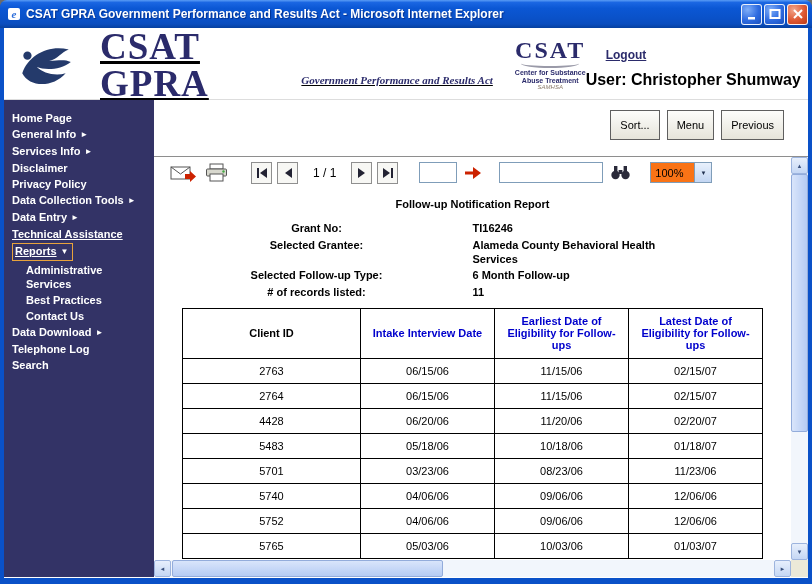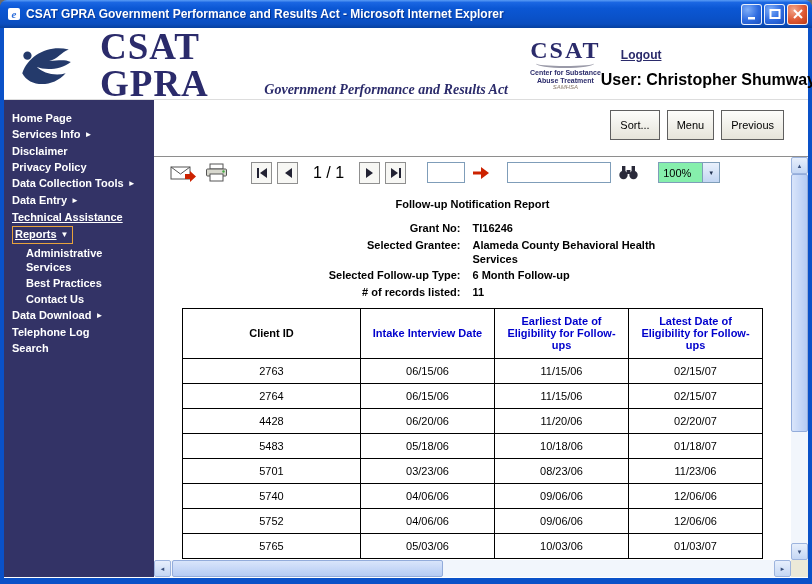--- a/index.html
+++ b/index.html
@@ -15,23 +15,23 @@
   .win-btns { display:flex; gap:2px; }
   .wb { width:21px; height:21px; border:1px solid rgba(255,255,255,.9); border-radius:3px; display:flex; align-items:center; justify-content:center; padding:0; cursor:pointer; }
   .wb.blue { background:radial-gradient(circle at 30% 25%,#7FAEF8,#2E6BE0 55%,#1A50BE); }
   .wb.red  { background:radial-gradient(circle at 30% 25%,#F2A68C,#DE5833 55%,#BC3A14); }
 
   .chrome-body { background:#fff; height:550px; display:flex; flex-direction:column; }
 
   
   .header { height:72px; background:#fff; display:flex; align-items:center; padding:2px 8px 0 8px; border-bottom:1px solid #DDD; }
   .hhs-logo { width:66px; height:62px; flex:0 0 auto; }
-  .brand { display:flex; align-items:flex-end; margin-left:22px; }
+  .brand { display:flex; align-items:flex-end; margin-left:22px;text-decoration:underline; }
   .brand-title { font-family:"Liberation Serif",serif; font-weight:bold; font-size:37px; line-height:1; color:#2B2B6B; letter-spacing:1px; }
-  .brand-sub { font-family:"Liberation Serif",serif; font-style:italic; font-weight:bold; font-size:14px; color:#2B2B6B; margin:0 0 4px 12px; white-space:nowrap; }
+  .brand-sub { font-family:"Liberation Serif",serif; font-style:italic; font-weight:bold; font-size:11px; color:#2B2B6B; margin:0 0 16px 12px; white-space:nowrap; }
   .csat-logo { text-align:center; line-height:1.1; margin-left:22px; flex:0 0 auto; }
   .csat-word { font-family:"Liberation Serif",serif; font-weight:bold; font-size:24px; color:#2B2B6B; letter-spacing:2px; line-height:1; }
   .csat-arc { width:58px; height:9px; border-bottom:2px solid #9A9AA8; border-radius:50%; margin:-3px auto 1px auto; }
   .csat-sub { font-size:7px; font-weight:bold; color:#2B2B6B; }
   .csat-samhsa { font-size:6px; color:#8A7A6A; font-style:italic; }
   .account { margin-left:auto; padding:8px 14px 0 0; display:flex; flex-direction:column; gap:9px; align-items:flex-start; min-width:160px; }
   .logout { color:#2B2B6B; font-weight:bold; font-size:12px; text-decoration:underline; margin-left:20px; cursor:pointer; }
   .user { color:#000; font-weight:bold; font-size:16px; white-space:nowrap; }
 
   
@@ -49,34 +49,34 @@
   .topstrip { height:56px; display:flex; justify-content:flex-end; align-items:flex-start; gap:7px; padding:10px 24px 0 0; background:#fff; }
   .xp-btn { font-family:"Liberation Sans",sans-serif; font-size:11px; color:#000; padding:8px 9px;
     background:linear-gradient(#FDFDFB,#E6E4DA); border:1px solid #5F5F5F; cursor:pointer; }
 
   .viewer { border-top:1px solid #8E8E8E; height:404px; display:flex; }
   .viewer-left { flex:1; min-width:0; display:flex; flex-direction:column; }
 
   .toolbar { height:31px; flex:0 0 31px; display:flex; align-items:center; gap:5px; padding:0 4px 0 14px; background:#fff; }
   .icon-btn { background:none; border:none; padding:2px; cursor:pointer; display:flex; align-items:center; justify-content:center; }
   .nav-btn { width:21px; height:22px; background:#F7F7F4; border:1px solid #8F8F8F; display:flex; align-items:center; justify-content:center; padding:0; cursor:pointer; }
-  .page-label { font-size:16px; color:#000; margin:16px 10px; white-space:nowrap; }
+  .page-label { font-size:12px; color:#000; margin:16px 10px; white-space:nowrap; }
   .tb-input { height:21px; border:1px solid #7F9DB9; font-size:11px; padding:2px 3px; font-family:"Liberation Sans",sans-serif; }
   .tb-input.small { width:38px; margin-left:16px; }
   .tb-input.wide { width:104px; margin-left:10px; }
   .gap-l { margin-left:16px; }
-  .zoom-select { margin-left:12px; width:62px; height:21px; border:1px solid #7F9DB9; background:#86efac; display:flex; align-items:center; cursor:pointer; }
+  .zoom-select { margin-left:12px; width:62px; height:21px; border:1px solid #7F9DB9; background:#f97316; display:flex; align-items:center; cursor:pointer; }
   .zoom-select .zv { flex:1; font-size:11px; padding-left:4px; }
   .zoom-select .dd { width:17px; height:19px; background:linear-gradient(#E9F1FC,#C3D6F3); border-left:1px solid #7F9DB9; display:flex; align-items:center; justify-content:center; font-size:6px; color:#20314F; }
 
   .report { flex:1; overflow:hidden; padding-top:10px; background:#fff; }
   .report-title { text-align:center; font-size:11px; font-weight:bold; color:#000; }
   .fields { margin:12px auto 0 auto; width:600px; }
   .frow { display:flex; margin-bottom:3px; }
-  .flabel { flex:0 0 300px; text-align:right; padding-right:12px; font-size:11px; font-weight:bold; }
+  .flabel { flex:0 0 300px; text-align:center; padding-right:12px; font-size:11px; font-weight:bold; }
   .fvalue { flex:0 0 205px; font-size:11px; font-weight:bold; line-height:1.25; }
 
   .rpt-table { border-collapse:collapse; margin:8px auto 0 auto; table-layout:fixed; }
   .rpt-table th, .rpt-table td { border:1px solid #000; font-size:11px; text-align:center; }
   .rpt-table th { font-weight:bold; height:50px; padding:2px 6px; vertical-align:middle; }
   .rpt-table td { height:25px; padding:0 2px; }
   .col0 { width:178px; } .col1 { width:134px; } .col2 { width:134px; } .col3 { width:134px; }
   .hdr-link { color:#0000CC; cursor:pointer; font-weight:bold; }
 
   
@@ -147,20 +147,21 @@
       <div class="account">
         <span class="logout">Logout</span>
         <span class="user">User: Christopher Shumway</span>
       </div>
     </div>
 
     <div class="app-body">
 
       <nav class="sidebar">
           <div class="nav-item"><span class="wrap"><span class="lbl">Home Page</span></span></div>
+          <div class="nav-item"><span class="wrap"><span class="lbl">General Info</span><span class="arrow">►</span></span></div>
           <div class="nav-item"><span class="wrap"><span class="lbl">Services Info</span><span class="arrow">►</span></span></div>
           <div class="nav-item"><span class="wrap"><span class="lbl">Disclaimer</span></span></div>
           <div class="nav-item"><span class="wrap"><span class="lbl">Privacy Policy</span></span></div>
           <div class="nav-item"><span class="wrap"><span class="lbl">Data Collection Tools</span><span class="arrow">►</span></span></div>
           <div class="nav-item"><span class="wrap"><span class="lbl">Data Entry</span><span class="arrow">►</span></span></div>
           <div class="nav-item underline"><span class="wrap"><span class="lbl">Technical Assistance</span></span></div>
           <div class="nav-item selected underline"><span class="wrap"><span class="lbl">Reports</span><span class="arrow">▼</span></span></div>
           <div class="nav-item indent"><span class="wrap"><span class="lbl">Administrative Services</span></span></div>
           <div class="nav-item indent"><span class="wrap"><span class="lbl">Best Practices</span></span></div>
           <div class="nav-item indent"><span class="wrap"><span class="lbl">Contact Us</span></span></div>

